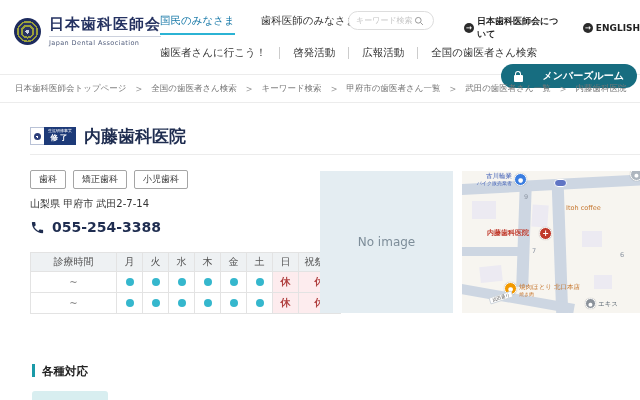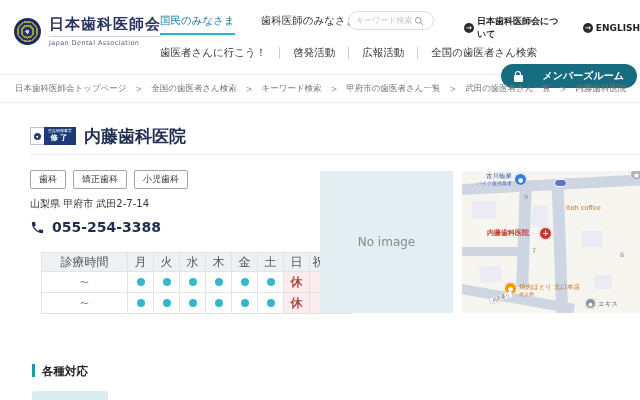--- a/index.html
+++ b/index.html
@@ -62,21 +62,21 @@
   .badge-l1 { font-size:4px; line-height:5px; }
   .badge-l2 { font-size:7.5px; font-weight:bold; letter-spacing:2px; line-height:9px; }
   .clinic-name { font-size:17px; font-weight:bold; color:#1f2d50; }
 
   
   .tags { position:absolute; top:170px; left:30px; display:flex; gap:7px; }
   .tag { border:1px solid #a5a5a5; border-radius:2px; padding:2px 8px; font-size:9px; color:#333; }
   .address { position:absolute; top:197px; left:30px; font-size:10px; color:#333; }
   .phone { position:absolute; top:219px; left:30px; display:flex; align-items:center; gap:7px;
            font-size:14px; font-weight:bold; color:#1f2d50; }
-  .hours { position:absolute; top:252px; left:41px; border-collapse:collapse; font-size:12px; }
+  .hours { position:absolute; top:252px; left:30px; border-collapse:collapse; font-size:10px; }
   .hours th, .hours td { border:1px solid #e3e3e3; text-align:center; }
   .hours th { background:#eef1f3; color:#555; font-weight:normal; height:19px; }
   .hours td { height:21px; background:#fff; }
   .hours .c-time { width:86px; }
   .hours .c-day { width:26px; }
   .hours .c-hol { width:42px; }
   .time-cell { color:#888; }
   .dot { width:8px; height:8px; border-radius:50%; background:#35b7cd; display:inline-block; }
   td.closed { background:#fdecee; color:#b04040; font-weight:bold; }
 

